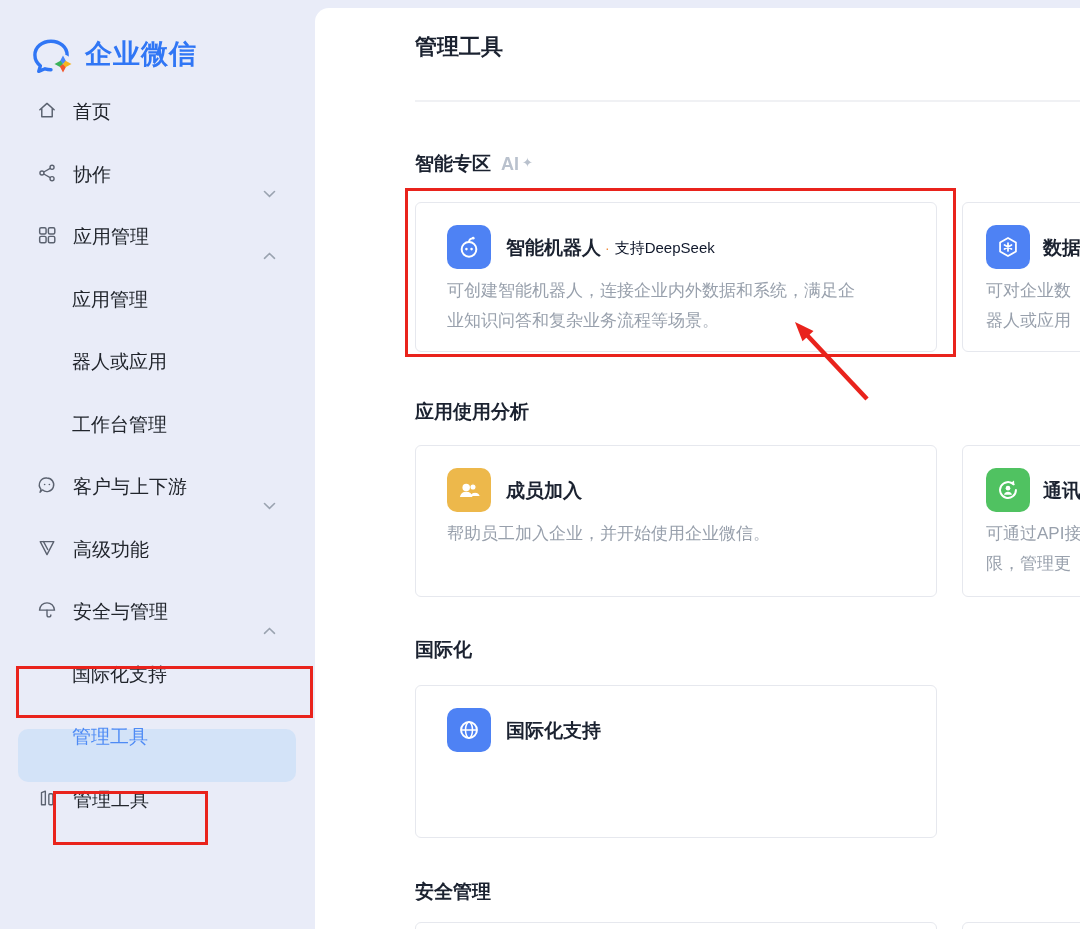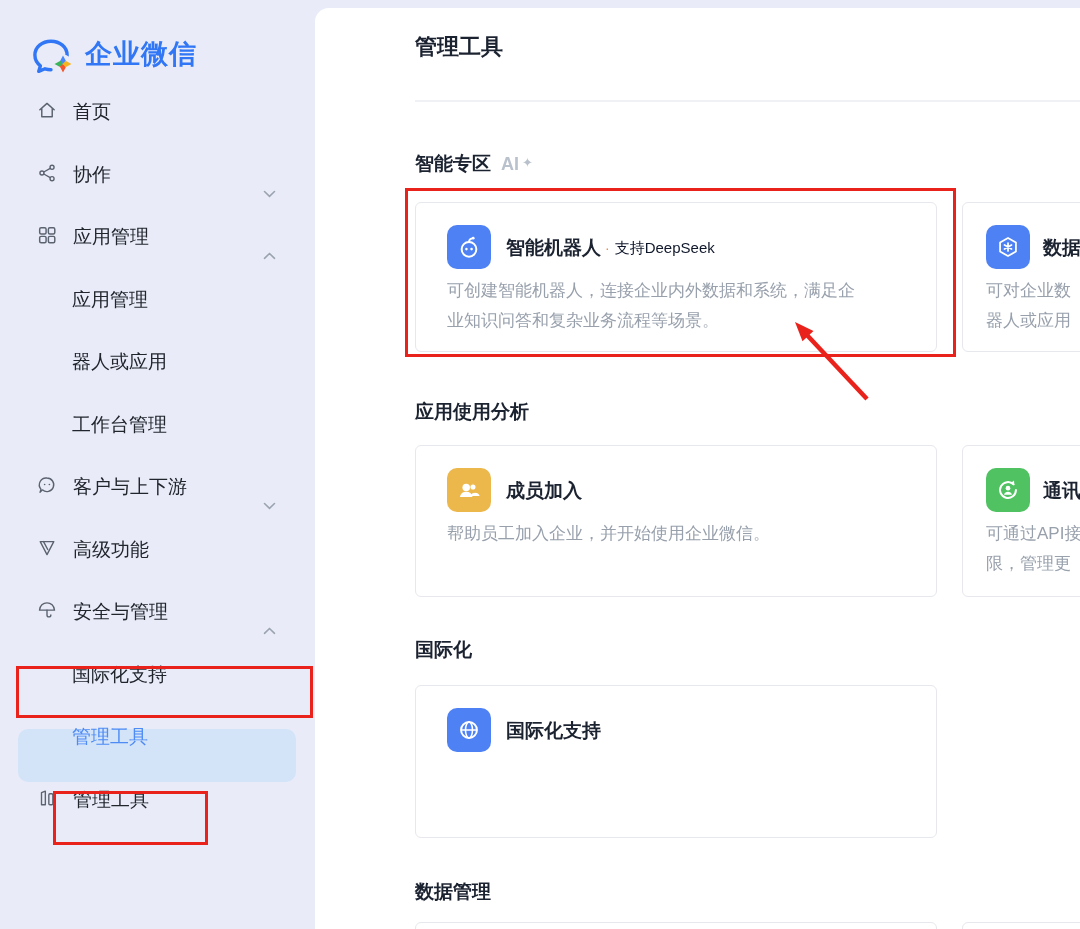--- a/index.html
+++ b/index.html
@@ -291,21 +291,21 @@
           <path d="M5.2 12h13.6" stroke-width="1.3"></path>
         </svg>
       </div>
       <div class="card-head">
         <span class="card-title">国际化支持</span>
       </div>
     </div>
   </div>
 
   <div class="section-header sh-4">
-    <span>数据管理</span>
+    <span>安全管理</span>
   </div>
   <div class="card-row cr-4">
     <div class="card h60"></div>
     <div class="card partial h60"></div>
   </div>
 </div>
 
 <div class="ann ann-box" id="ann-card"></div>
 <div class="ann ann-box" id="ann-group"></div>
 <div class="ann ann-box" id="ann-item"></div>

